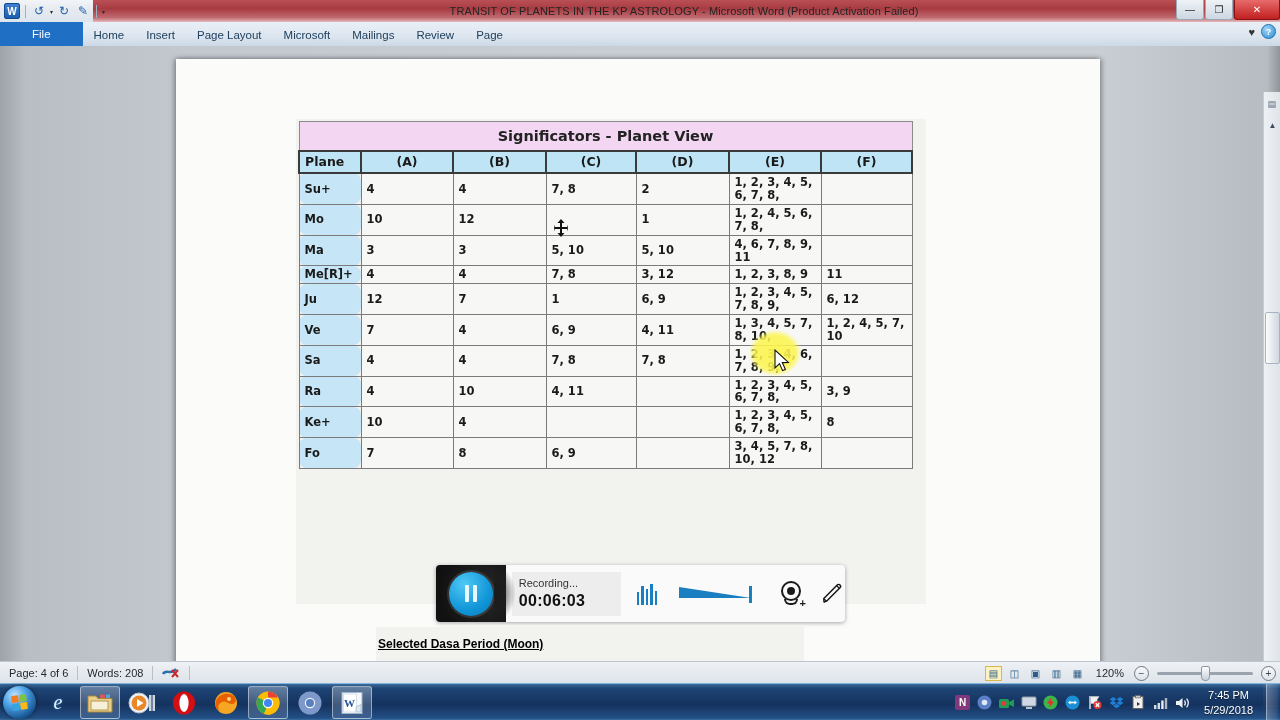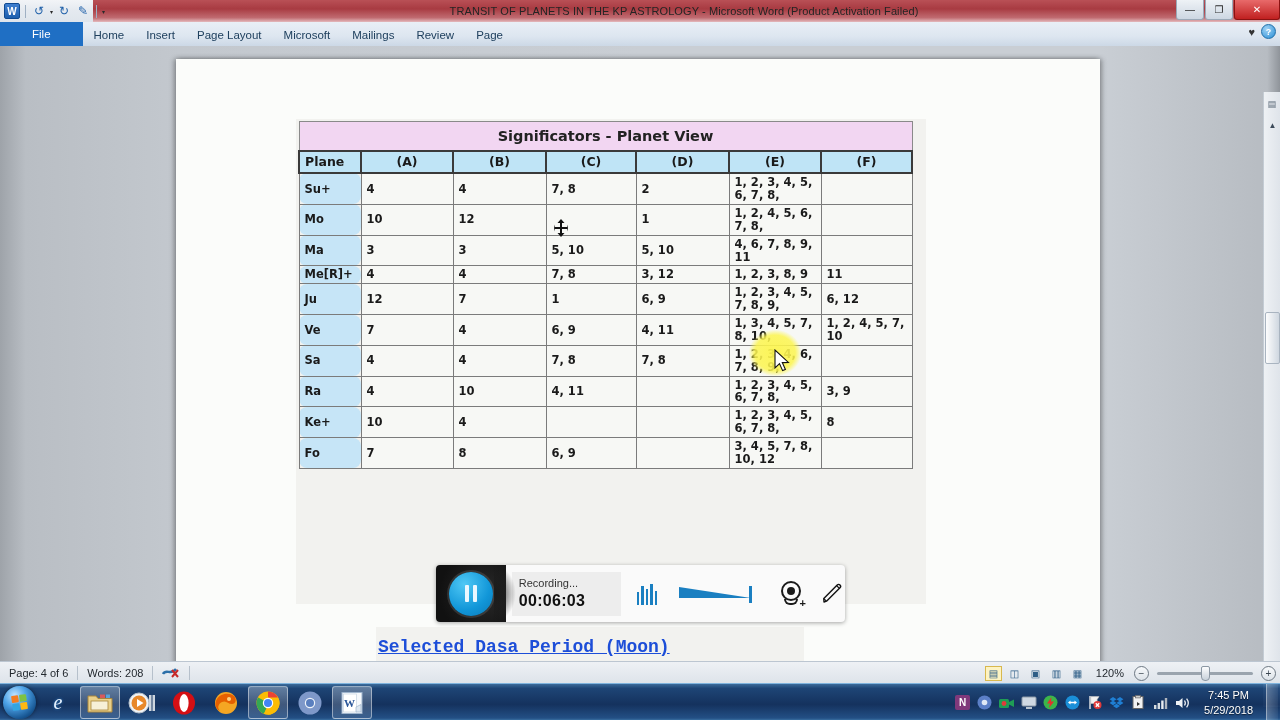--- a/index.html
+++ b/index.html
@@ -199,22 +199,22 @@
   .webcam .plus{position:absolute;right:-1px;bottom:-2px;font-size:11px;font-weight:bold;color:#1a1a1a;line-height:1;}
   .pencil{margin-left:14px;width:26px;height:26px;position:relative;}
 
   
   .dasa-box{
     position:absolute;left:200px;top:568px;width:428px;height:47px;
     background:#f2f2ef;
   }
   .dasa-link{
     position:absolute;left:202px;top:578px;
-    font-family:Liberation Mono, monospace;
-    font-size:18px;font-weight:bold;color:#1d4ed8;
+    font-family:Liberation Sans, sans-serif;
+    font-size:12px;font-weight:bold;color:#000000;
     text-decoration:underline;
   }
 
   
   .vscroll{
     position:absolute;right:0;top:46px;width:17px;height:615px;
     background:linear-gradient(to right,#eef1f4,#dfe4ea);
     border-left:1px solid #c4ccd4;box-sizing:border-box;
   }
   .vs-top{

